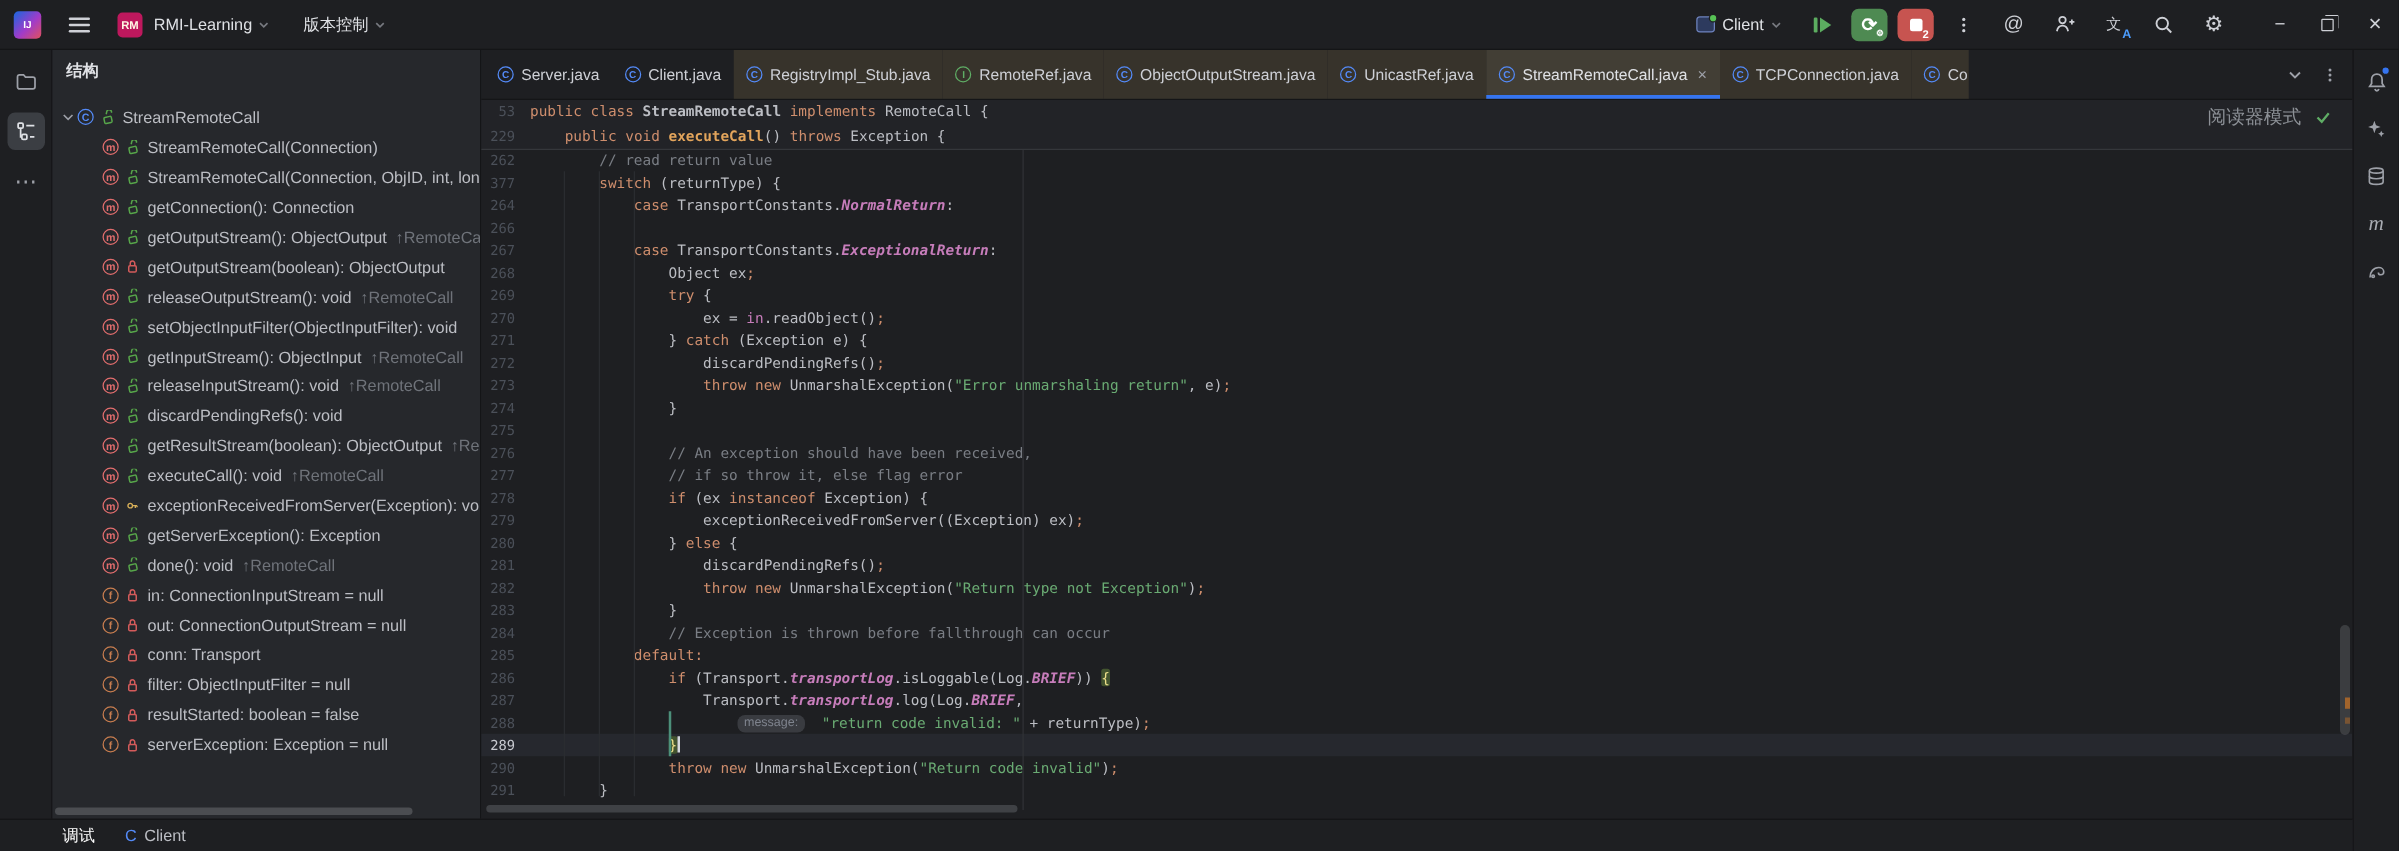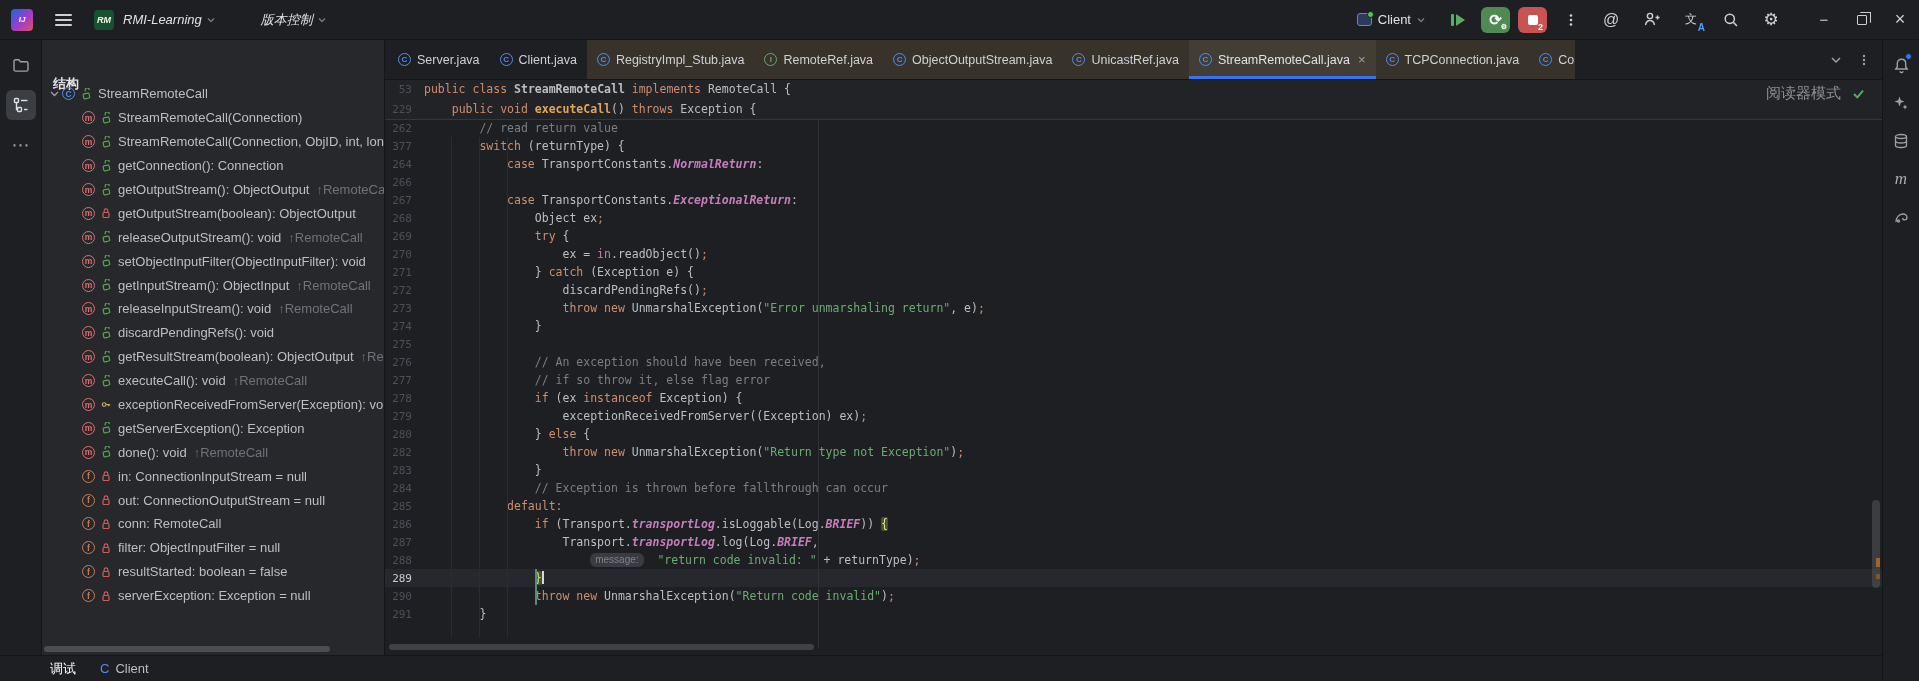--- a/index.html
+++ b/index.html
@@ -5,32 +5,32 @@
   * { margin:0; padding:0; box-sizing:border-box; }
   html,body { background:#101113; }
   .app { position:relative; width:1919px; height:681px; background:#1E1F22;
          font-family:"Liberation Sans", sans-serif; color:#BCBEC4; overflow:hidden;
          -webkit-font-smoothing:antialiased; }
 
   
   .titlebar { position:absolute; left:0; top:0; width:1919px; height:40px;
               background:#1E1F22; border-bottom:1px solid #141517;
               display:flex; align-items:center; }
-  .tb-left { display:flex; align-items:center; gap:0;font-style:italic; }
+  .tb-left { display:flex; align-items:center; gap:0; }
   .app-logo { width:22px; height:22px; margin-left:11px; border-radius:4px;
               background:linear-gradient(135deg,#1867DF 0%,#A13BC9 55%,#E0515C 100%);
               display:flex; align-items:center; justify-content:center;
               font-size:8px; font-weight:bold; color:#fff; }
   .burger { margin-left:22px; width:17px; display:flex; flex-direction:column; gap:3px; cursor:pointer;}
   .burger i { display:block; height:2px; background:#CED0D6; border-radius:1px; }
-  .proj-badge { margin-left:22px; width:20px; height:20px; border-radius:4px; background:#14532d;
+  .proj-badge { margin-left:22px; width:20px; height:20px; border-radius:4px; background:#be185d;
                 color:#FFF6E3; font-size:9px; font-weight:bold;
                 display:flex; align-items:center; justify-content:center; }
   .menu-item { display:flex; align-items:center; gap:5px; margin-left:9px; font-size:13px; color:#DFE1E5; cursor:pointer; }
-  .menu-item.vcs { margin-left:46px; }
+  .menu-item.vcs { margin-left:28px; }
   .chev { width:8px; height:8px; opacity:.7; }
   .tb-right { margin-left:auto; display:flex; align-items:center; }
   .runcfg { display:flex; align-items:center; gap:6px; margin-right:14px; cursor:pointer;}
   .winicon { position:relative; width:15px; height:13px; border:1.5px solid #6E83BE; border-radius:3px; background:#2d3a5e; }
   .winicon i { position:absolute; right:-3px; top:-3px; width:7px; height:7px; border-radius:50%; background:#57C255; border:1.5px solid #1E1F22;}
   .runcfg span { font-size:13px; color:#DFE1E5; }
   .resume { display:flex; align-items:center; gap:2px; margin:0 12px; cursor:pointer;}
   .resume i { width:3px; height:12px; background:#5CAD60; border-radius:1px;}
   .resume u { width:0; height:0; border-left:9px solid #5CAD60; border-top:6px solid transparent; border-bottom:6px solid transparent; display:block;}
   .sqbtn { width:29px; height:26px; border-radius:6px; display:flex; align-items:center; justify-content:center; margin:0 4px; cursor:pointer; position:relative;}
@@ -51,21 +51,21 @@
   
   .leftstrip { position:absolute; left:0; top:40px; width:42px; height:615px; background:#1E1F22;
                border-right:1px solid #141517; display:flex; flex-direction:column; align-items:center;}
   .ls-ico { width:30px; height:30px; border-radius:6px; display:flex; align-items:center; justify-content:center;
             color:#9DA0A8; margin-top:10px; cursor:pointer; font-size:18px;}
   .ls-ico.active { background:#3B3E43; color:#DFE1E5; }
 
   
   .structure { position:absolute; left:42px; top:40px; width:343px; height:615px; background:#26282C;
                border-right:1px solid #141517; overflow:hidden; }
-  .panel-title { position:absolute; left:11px; top:8px; font-size:13px; font-weight:bold; color:#DFE1E5;margin-top:27px;}
+  .panel-title { position:absolute; left:11px; top:8px; font-size:13px; font-weight:bold; color:#DFE1E5;}
   .tree { position:absolute; left:0; top:42px; right:0; white-space:nowrap; }
   .trow { height:23.9px; display:flex; align-items:center; overflow:hidden; font-size:13px; cursor:pointer;}
   .trow .twist { width:16px; margin-left:4px; text-align:center; color:#9DA0A8; flex:0 0 auto;}
   .trow.child { padding-left:40px; }
   .trow .oicon { flex:0 0 auto; width:13px; height:13px; border-radius:50%; border:1px solid; font-size:8.5px; font-weight:bold;
                  display:flex; align-items:center; justify-content:center; margin-right:6px; }
   .oicon.class  { border-color:#548AF7; color:#548AF7; }
   .oicon.method { border-color:#E16D6D; color:#E16D6D; }
   .oicon.field  { border-color:#C77D4F; color:#C77D4F; }
   .trow .vis { flex:0 0 auto; width:10px; height:12px; margin-right:7px; display:flex; align-items:center;}
@@ -465,21 +465,21 @@
           <span class="tlabel">out: ConnectionOutputStream = null</span>
         </div>
         <div class="trow child">
           <span class="oicon field">f</span>
           <span class="vis">
             <svg width="10" height="12" viewBox="0 0 10 12">
               <rect x="2" y="5.5" width="6" height="5" rx="1" fill="none" stroke="#D45B5B" stroke-width="1.2"></rect>
               <path d="M3.2 5.5 V3.6 a1.8 1.8 0 0 1 3.6 0 V5.5" fill="none" stroke="#D45B5B" stroke-width="1.2"></path>
             </svg>
           </span>
-          <span class="tlabel">conn: RemoteCall</span>
+          <span class="tlabel">conn: Transport</span>
         </div>
         <div class="trow child">
           <span class="oicon field">f</span>
           <span class="vis">
             <svg width="10" height="12" viewBox="0 0 10 12">
               <rect x="2" y="5.5" width="6" height="5" rx="1" fill="none" stroke="#D45B5B" stroke-width="1.2"></rect>
               <path d="M3.2 5.5 V3.6 a1.8 1.8 0 0 1 3.6 0 V5.5" fill="none" stroke="#D45B5B" stroke-width="1.2"></path>
             </svg>
           </span>
           <span class="tlabel">filter: ObjectInputFilter = null</span>
@@ -592,20 +592,21 @@
         <div class="crow"><span class="num">271</span><span class="tok pl">                } </span><span class="tok kw">catch</span><span class="tok pl"> (Exception e) {</span></div>
         <div class="crow"><span class="num">272</span><span class="tok pl">                    discardPendingRefs()</span><span class="tok semi">;</span></div>
         <div class="crow"><span class="num">273</span><span class="tok pl">                    </span><span class="tok kw">throw</span><span class="tok pl"> </span><span class="tok kw">new</span><span class="tok pl"> UnmarshalException(</span><span class="tok str">"Error unmarshaling return"</span><span class="tok pl">, e)</span><span class="tok semi">;</span></div>
         <div class="crow"><span class="num">274</span><span class="tok pl">                }</span></div>
         <div class="crow"><span class="num">275</span></div>
         <div class="crow"><span class="num">276</span><span class="tok cmt">                // An exception should have been received,</span></div>
         <div class="crow"><span class="num">277</span><span class="tok cmt">                // if so throw it, else flag error</span></div>
         <div class="crow"><span class="num">278</span><span class="tok pl">                </span><span class="tok kw">if</span><span class="tok pl"> (ex </span><span class="tok kw">instanceof</span><span class="tok pl"> Exception) {</span></div>
         <div class="crow"><span class="num">279</span><span class="tok pl">                    exceptionReceivedFromServer((Exception) ex)</span><span class="tok semi">;</span></div>
         <div class="crow"><span class="num">280</span><span class="tok pl">                } </span><span class="tok kw">else</span><span class="tok pl"> {</span></div>
+        <div class="crow"><span class="num">281</span><span class="tok pl">                    discardPendingRefs()</span><span class="tok semi">;</span></div>
         <div class="crow"><span class="num">282</span><span class="tok pl">                    </span><span class="tok kw">throw</span><span class="tok pl"> </span><span class="tok kw">new</span><span class="tok pl"> UnmarshalException(</span><span class="tok str">"Return type not Exception"</span><span class="tok pl">)</span><span class="tok semi">;</span></div>
         <div class="crow"><span class="num">283</span><span class="tok pl">                }</span></div>
         <div class="crow"><span class="num">284</span><span class="tok cmt">                // Exception is thrown before fallthrough can occur</span></div>
         <div class="crow"><span class="num">285</span><span class="tok pl">            </span><span class="tok kw">default:</span></div>
         <div class="crow"><span class="num">286</span><span class="tok pl">                </span><span class="tok kw">if</span><span class="tok pl"> (Transport.</span><span class="tok st">transportLog</span><span class="tok pl">.isLoggable(Log.</span><span class="tok st">BRIEF</span><span class="tok pl">)) </span><span class="tok br">{</span></div>
         <div class="crow"><span class="num">287</span><span class="tok pl">                    Transport.</span><span class="tok st">transportLog</span><span class="tok pl">.log(Log.</span><span class="tok st">BRIEF</span><span class="tok pl">,</span></div>
         <div class="crow"><span class="num">288</span><span class="tok pl">                        </span><span class="tok hint">message:</span><span class="tok pl">  </span><span class="tok str">"return code invalid: "</span><span class="tok pl"> + returnType)</span><span class="tok semi">;</span></div>
         <div class="crow current"><span class="num">289</span><span class="tok pl">                </span><span class="tok br">}</span><span class="caret"></span></div>
         <div class="crow"><span class="num">290</span><span class="tok pl">                </span><span class="tok kw">throw</span><span class="tok pl"> </span><span class="tok kw">new</span><span class="tok pl"> UnmarshalException(</span><span class="tok str">"Return code invalid"</span><span class="tok pl">)</span><span class="tok semi">;</span></div>
         <div class="crow"><span class="num">291</span><span class="tok pl">        }</span></div>

